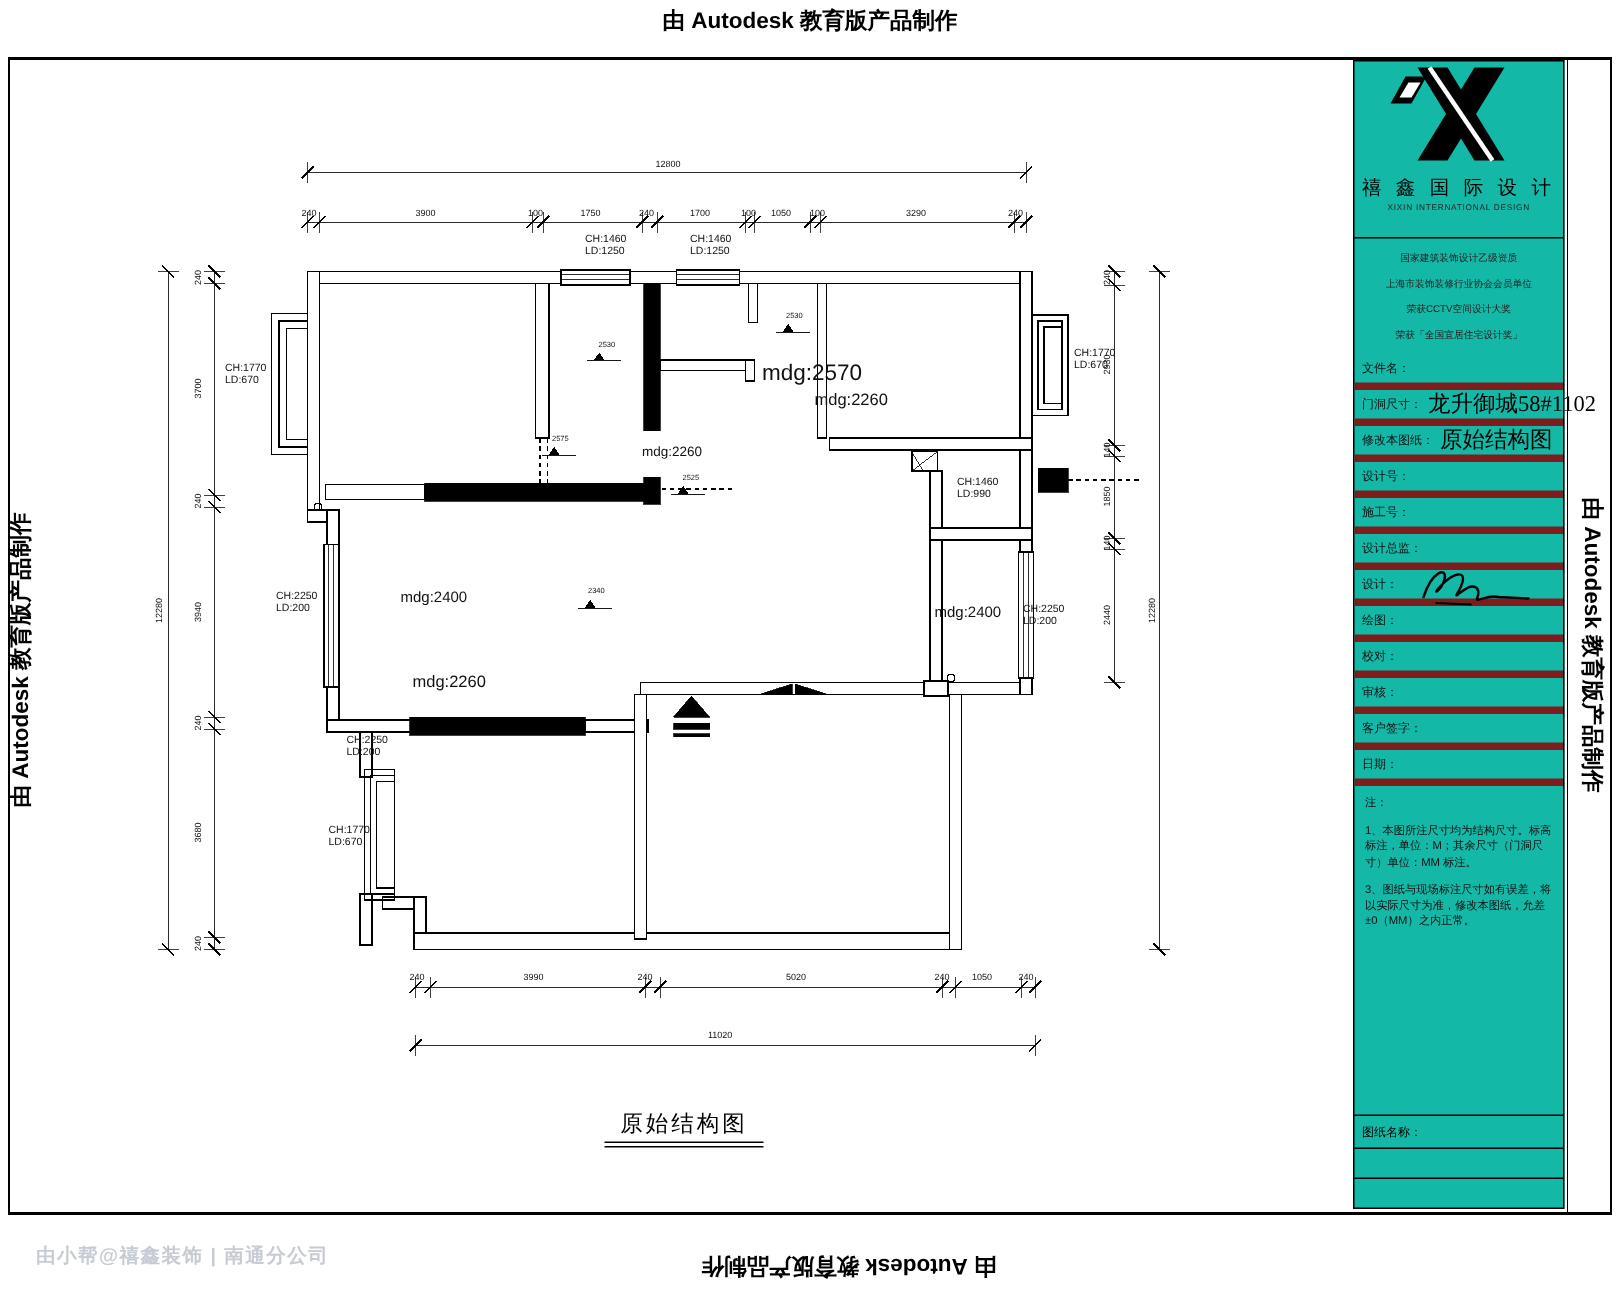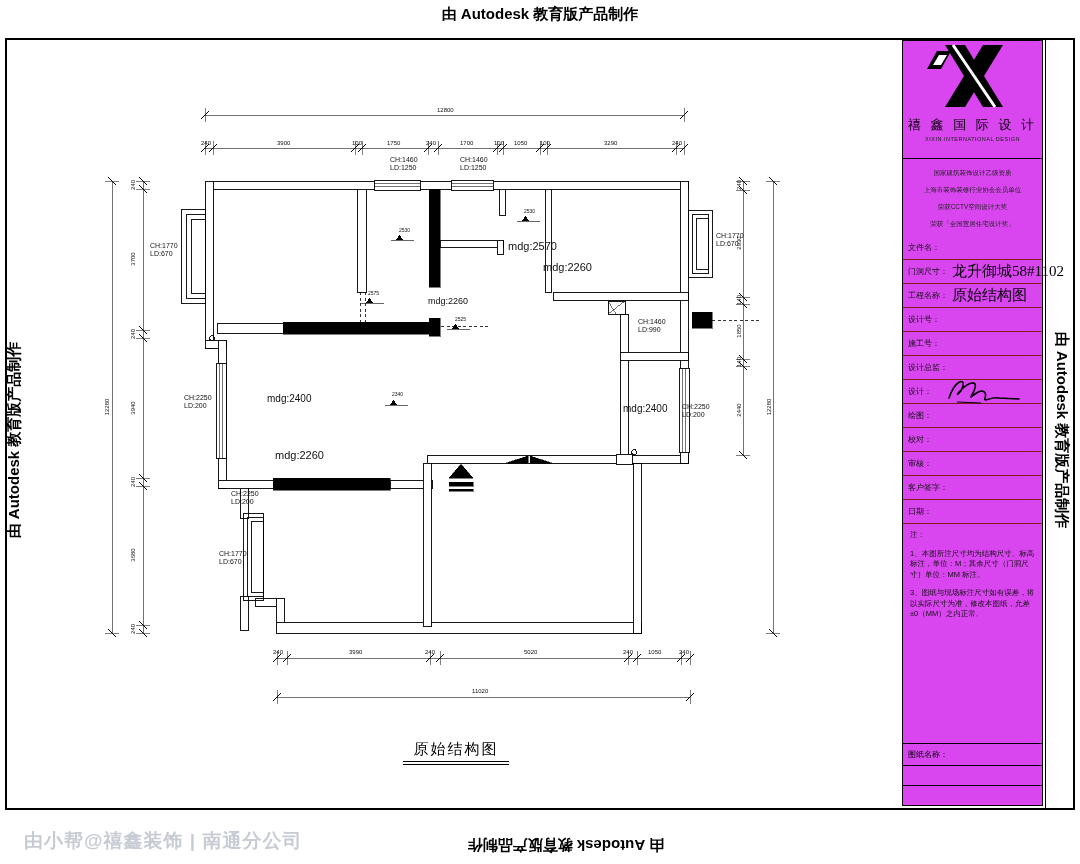--- a/index.html
+++ b/index.html
@@ -3,38 +3,38 @@
 <meta charset="utf-8">
 <style>
   html,body{margin:0;padding:0;background:#fff;}
   #page{position:relative;width:1080px;height:864px;background:#fff;overflow:hidden;
         font-family:"Liberation Sans","DejaVu Sans",sans-serif;color:#000;}
   .wm{position:absolute;font-weight:bold;font-size:15px;white-space:nowrap;color:#000;}
   .wm-top{left:540px;top:14px;transform:translate(-50%,-50%);}
   .wm-bottom{left:566px;top:844px;transform:translate(-50%,-50%) rotate(180deg);}
   .wm-left{left:14px;top:440px;transform:translate(-50%,-50%) rotate(-90deg);}
   .wm-right{left:1061px;top:430px;transform:translate(-50%,-50%) rotate(90deg);}
-  .wm-corner{position:absolute;left:24px;top:828px;font-size:19px;font-weight:bold;
+  .wm-corner{position:absolute;left:24px;top:828px;font-size:13px;font-weight:bold;
              color:#c7cbd4;letter-spacing:1px;}
   
   #planlabels{position:absolute;left:0;top:0;width:1080px;height:864px;pointer-events:none;}
   .pl{position:absolute;font-size:6px;line-height:1.15;white-space:pre-line;color:#111;
       transform-origin:0 0;letter-spacing:0;}
   .plan-title{position:absolute;left:403px;top:740px;width:106px;text-align:center;
               font-size:15px;letter-spacing:2px;border-bottom:1.5px solid #000;padding-bottom:2px;}
   .plan-title:after{content:"";display:block;border-bottom:1px solid #000;margin-top:2px;}
   
   #titleblock{position:absolute;left:902px;top:40px;width:141px;height:766px;
-              border:1px solid #000;background:#d946ef;box-sizing:border-box;font-size:8px;}
+              border:1px solid #000;background:#14b8a6;box-sizing:border-box;font-size:8px;}
   .tb-sec{box-sizing:border-box;border-bottom:1px solid #000;overflow:hidden;position:relative;}
   .tb-logo{height:118px;text-align:center;}
   .tb-company{font-size:13px;letter-spacing:3px;margin-top:1px;white-space:nowrap;}
   .tb-en{font-size:5.5px;letter-spacing:.5px;margin-top:2px;color:#222;}
   .tb-creds{height:72px;padding-top:5px;text-align:center;font-size:6.5px;line-height:17px;color:#222;}
-  .tb-row{height:24px;box-sizing:border-box;border-bottom:1px solid #7f1d1d;
+  .tb-row{height:24px;box-sizing:border-box;border-bottom:5px solid #7f1d1d;
           display:flex;align-items:center;padding:0 5px;position:relative;}
   .tb-row .lab{font-size:8px;white-space:nowrap;color:#111;}
   .tb-row .val{font-size:15px;margin-left:4px;white-space:nowrap;font-family:Liberation Serif, serif;}
   .tb-notes{height:220px;padding:6px 7px;font-size:7.5px;line-height:10.5px;color:#111;}
   .tb-notes p{margin:0 0 8px 0;}
   .tb-order{height:22px;display:flex;align-items:center;padding:0 5px;}
   .tb-e1{height:20px;}
   .tb-e2{height:26px;border-bottom:none;}
   .sig{position:absolute;left:38px;top:-8px;}
 </style>
@@ -269,21 +269,21 @@
       <div class="pl" style="left: 231px; top: 490px; font-size: 7px;">CH:2250
 LD:200</div>
       <div class="pl" style="left: 219px; top: 550px; font-size: 7px;">CH:1770
 LD:670</div>
       <div class="pl" style="left: 716px; top: 232px; font-size: 7px;">CH:1770
 LD:670</div>
       <div class="pl" style="left: 638px; top: 318px; font-size: 7px;">CH:1460
 LD:990</div>
       <div class="pl" style="left: 682px; top: 403px; font-size: 7px;">CH:2250
 LD:200</div>
-      <div class="pl" style="left: 508px; top: 240px; font-size: 11px; text-align: right;">mdg:2570</div>
+      <div class="pl" style="left: 508px; top: 240px; font-size: 15px; text-align: right;">mdg:2570</div>
       <div class="pl" style="left: 543px; top: 261px; font-size: 11px;">mdg:2260</div>
       <div class="pl" style="left: 428px; top: 296px; font-size: 9px;">mdg:2260</div>
       <div class="pl" style="left: 275px; top: 449px; font-size: 11px;">mdg:2260</div>
       <div class="pl" style="left: 267px; top: 393px; font-size: 10px;">mdg:2400</div>
       <div class="pl" style="left: 623px; top: 403px; font-size: 10px;">mdg:2400</div>
       <div class="pl" style="left: 399px; top: 228px; font-size: 5px;">2530</div>
       <div class="pl" style="left: 524px; top: 209px; font-size: 5px;">2530</div>
       <div class="pl" style="left: 368px; top: 291px; font-size: 5px;">2575</div>
       <div class="pl" style="left: 455px; top: 317px; font-size: 5px;">2525</div>
       <div class="pl" style="left: 392px; top: 392px; font-size: 5px;">2340</div>
@@ -310,21 +310,21 @@
     </div>
     <div class="tb-row">
       <span class="lab">文件名：</span>
       <span class="val"></span>
     </div>
     <div class="tb-row">
       <span class="lab">门洞尺寸：</span>
       <span class="val">龙升御城58#1102</span>
     </div>
     <div class="tb-row">
-      <span class="lab">工程名称：</span>
+      <span class="lab">修改本图纸：</span>
       <span class="val">原始结构图</span>
     </div>
     <div class="tb-row">
       <span class="lab">设计号：</span>
       <span class="val"></span>
     </div>
     <div class="tb-row">
       <span class="lab">施工号：</span>
       <span class="val"></span>
     </div>

